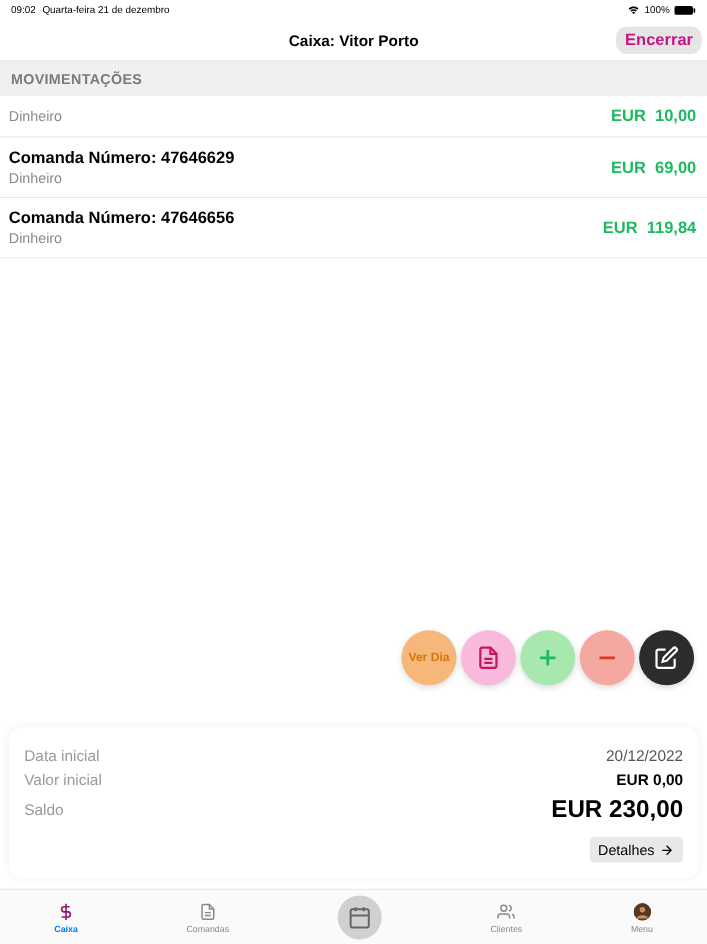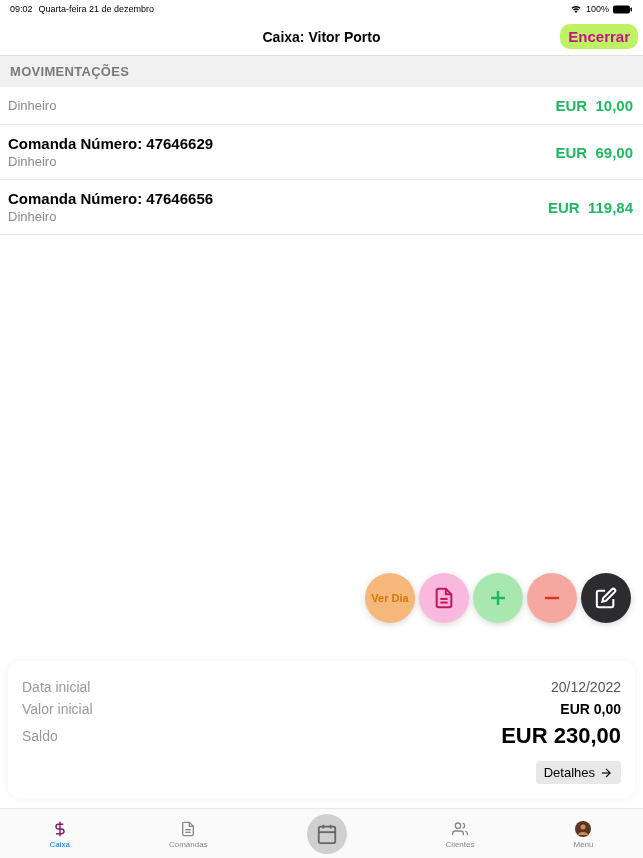--- a/index.html
+++ b/index.html
@@ -4,21 +4,21 @@
   <style>
     * { margin: 0; padding: 0; box-sizing: border-box; font-family: -apple-system, BlinkMacSystemFont, "Segoe UI", Helvetica, Arial, sans-serif; }
     body { width: 643px; height: 858px; background: #fff; position: relative; overflow: hidden; }
     
     .status-bar { height: 18px; display: flex; justify-content: space-between; align-items: center; padding: 0 10px; font-size: 9px; font-weight: 500; }
     .status-left { display: flex; gap: 6px; justify-content: center; }
     .status-right { display: flex; align-items: center; gap: 4px; }
     
     .header { height: 38px; display: flex; align-items: center; justify-content: center; position: relative; border-bottom: 1px solid #e0e0e0; }
     .header-title { font-size: 14px; font-weight: 600; text-align: right; }
-    .close-btn { position: absolute; right: 5px; background: #bef264; color: #c71585; font-size: 15px; font-weight: 600; padding: 4px 8px; border: none; border-radius: 10px; }
+    .close-btn { position: absolute; right: 5px; background: #e5e5e5; color: #c71585; font-size: 15px; font-weight: 600; padding: 4px 8px; border: none; border-radius: 10px; }
     
     .section-header { background: #f0f0f0; padding: 8px 10px; font-size: 13px; font-weight: 700; color: #7a7a7a; letter-spacing: 0.3px; }
     
     .transaction { display: flex; justify-content: space-between; align-items: center; padding: 10px 10px 10px 8px; border-bottom: 1px solid #e8e8e8; }
     .transaction-left { display: flex; flex-direction: column; gap: 2px; }
     .transaction-title { font-size: 15px; font-weight: 700; color: #000; }
     .transaction-subtitle { font-size: 13px; color: #8a8a8a; }
     .transaction-amount { font-size: 15px; font-weight: 700; color: #1eb960; white-space: pre; }
     
     .action-buttons { position: absolute; bottom: 235px; right: 12px; display: flex; gap: 4px; }
@@ -32,21 +32,21 @@
     .summary-card { position: absolute; bottom: 60px; left: 8px; right: 8px; background: #fff; border-radius: 12px; padding: 18px 14px 14px; box-shadow: 0 0 8px rgba(0,0,0,0.06); }
     .summary-row { display: flex; justify-content: space-between; align-items: center; margin-bottom: 6px; }
     .summary-label { font-size: 14px; color: #999; }
     .summary-value { font-size: 14px; color: #555; }
     .summary-value-bold { font-size: 14px; font-weight: 700; color: #000; }
     .summary-balance { font-size: 22px; font-weight: 700; color: #000; }
     .details-btn { background: #e8e8e8; border: none; padding: 4px 8px; font-size: 13px; font-weight: 500; border-radius: 4px; float: right; margin-top: 6px; display: flex; align-items: center; gap: 4px; }
     
     .tab-bar { position: absolute; bottom: 0; left: 0; right: 0; height: 50px; display: flex; justify-content: space-around; align-items: center; border-top: 1px solid #e8e8e8; background: #fafafa; }
     .tab-item { display: flex; flex-direction: column; align-items: center; gap: 1px; font-size: 8px; color: #888; }
-    .tab-item.active { color: #007aff; }
+    .tab-item.active { color: #007aff; font-weight: bold; }
     .tab-icon { width: 20px; height: 20px; display: flex; align-items: center; justify-content: center; }
     .tab-center { width: 40px; height: 40px; border-radius: 50%; background: #d0d0d0; display: flex; align-items: center; justify-content: center; }
     
     svg { display: block; }
   </style>
 </head>
 <body>
 
 <div class="status-bar">
   <div class="status-left">

